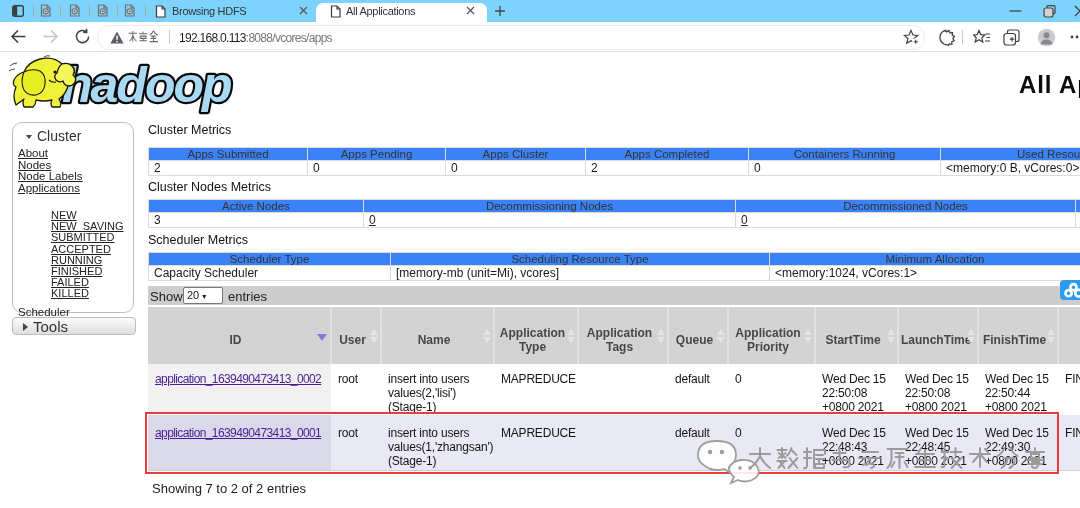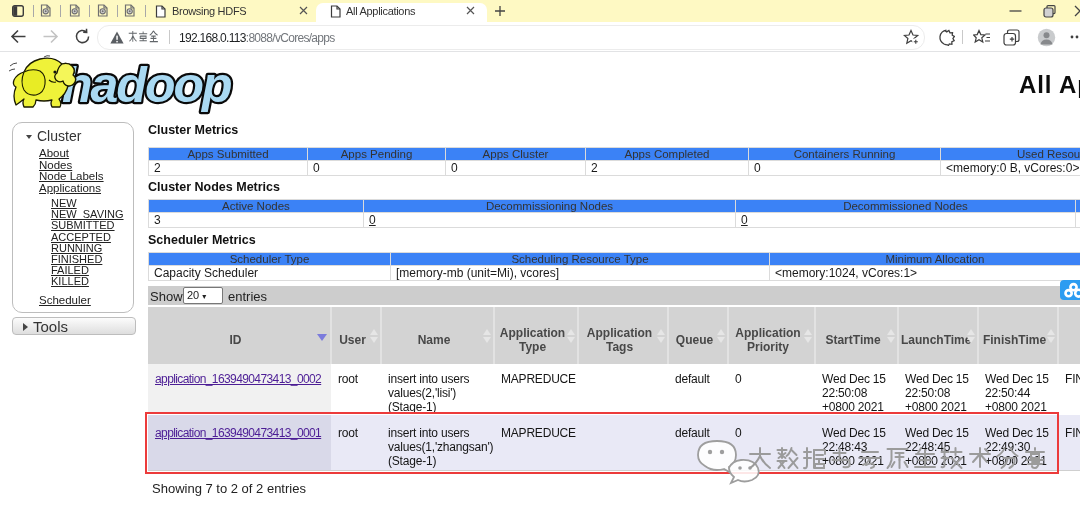--- a/index.html
+++ b/index.html
@@ -1,46 +1,46 @@
 <!DOCTYPE html>
 <html><head>
 <meta charset="utf-8">
 <style>
 * { margin:0; padding:0; box-sizing:border-box; }
 html,body { width:1080px; height:508px; overflow:hidden; background:#fff;
   font-family:"Liberation Sans", sans-serif; }
-#tabbar { position:absolute; left:0; top:0; width:1080px; height:22px; background:#fef9c3; }
+#tabbar { position:absolute; left:0; top:0; width:1080px; height:22px; background:#7dd3fc; }
 .sep { position:absolute; top:5px; width:1px; height:12px; background:#9a9a9a; }
 .tabtxt { position:absolute; top:5px; font-size:11px; color:#333; letter-spacing:-0.3px; }
 #activetab { position:absolute; left:316px; top:3px; width:171px; height:19px;
   background:#fff; border-radius:7px 7px 0 0; }
 #navbar { position:absolute; left:0; top:22px; width:1080px; height:30px; background:#fff;
   border-bottom:1px solid #e2e3e5; }
 #addrpill { position:absolute; left:97px; top:3px; width:828px; height:25px;
   border:1px solid #ececec; border-radius:12px; background:#fff; }
 .icon { position:absolute; }
 .pin { width:12px; height:14px; }
 #tabbar .sep { background:#a8a8a8; }
 #page { position:absolute; left:0; top:0; width:1080px; height:508px; background:#fff; }
 #h1 { position:absolute; left:1019px; top:71px; font-size:24px; font-weight:bold;
   color:#0c0c0c; white-space:nowrap; letter-spacing:0.9px; }
 #sidebar { position:absolute; left:12px; top:122px; width:122px; height:191px;
   border:1px solid #bdbdbd; border-radius:10px; }
 #sidebar .hd { font-size:14px; color:#333; padding:5px 0 4px 24px; position:relative; }
 #sidebar .hd:before { content:""; position:absolute; left:13px; top:12px;
   border-left:3.5px solid transparent; border-right:3.5px solid transparent; border-top:4.5px solid #444; }
 a { color:#222; }
-.l1 { margin-left:26px; font-size:11.5px; line-height:11.5px; }
+.l1 { margin-left:5px; font-size:11.5px; line-height:11.5px; }
 .l2 { margin-left:38px; font-size:11px; line-height:11.2px; }
 #tools { position:absolute; left:12px; top:317px; width:124px; height:18px;
   border:1px solid #bdbdbd; border-radius:4px;
   background:linear-gradient(#fcfcfc,#dedede); font-size:15px; color:#333; padding-left:20px; }
 #tools:before { content:""; position:absolute; left:10px; top:5px;
   border-top:4px solid transparent; border-bottom:4px solid transparent; border-left:5px solid #444; }
-.mhead { position:absolute; left:148px; font-size:12.5px; font-weight:bold; color:#111; }
+.mhead { position:absolute; left:148px; font-size:12.5px; font-weight:normal; color:#111; }
 table.m { position:absolute; border-collapse:collapse; table-layout:fixed; }
 table.m th { background:#3b82f6; border:1px solid #dbdbdb; font-weight:normal;
   font-size:11.5px; color:#333; height:12px; padding:0; }
 table.m td { border:1px solid #dbdbdb; font-size:12px; color:#1a1a1a; height:14px;
   padding:0 0 0 5px; text-align:left; background:#fff; }
 #showbar { position:absolute; left:148px; top:286px; width:1030px; height:19px;
   background:#cdcdcd; font-size:13px; color:#222; }
 #showbar .sel { position:absolute; left:35px; top:1px; width:40px; height:17px;
   background:#fff; border:1px solid #777; border-radius:2px; font-size:11px; padding:1px 3px; }
 #apptable { position:absolute; left:148px; top:307px; width:1030px; border-collapse:collapse; table-layout:fixed; }
@@ -84,21 +84,21 @@
       <circle cx="53" cy="18" r="1.6" fill="#111" stroke="none"></circle>
       <path d="M47 26 Q50 29 54 28" fill="none" stroke-width="1.1"></path>
     </g>
     <g stroke="#333" stroke-width="0.9" fill="none">
       <path d="M8 12 Q11 9 15 9 M7 17 Q10 15 13 15 M42 3 Q45 1 48 2"></path>
     </g>
   </svg>
   <div id="sidebar">
     <div class="hd">Cluster</div>
     <div class="l1"><a href="#">About</a><br><a href="#">Nodes</a><br><a href="#">Node Labels</a><br><a href="#">Applications</a></div>
-    <div class="l2" style="margin-top:4px"><a href="#">NEW</a><br><a href="#">NEW_SAVING</a><br><a href="#">SUBMITTED</a><br><a href="#">ACCEPTED</a><br><a href="#">RUNNING</a><br><a href="#">FINISHED</a><br><a href="#">FAILED</a><br><a href="#">KILLED</a></div>
+    <div class="l2" style="margin-top:16px"><a href="#">NEW</a><br><a href="#">NEW_SAVING</a><br><a href="#">SUBMITTED</a><br><a href="#">ACCEPTED</a><br><a href="#">RUNNING</a><br><a href="#">FINISHED</a><br><a href="#">FAILED</a><br><a href="#">KILLED</a></div>
     <div class="l1" style="margin-top:7px"><a href="#">Scheduler</a></div>
   </div>
   <div id="tools">Tools</div>
 
   <div class="mhead" style="top:123px">Cluster Metrics</div>
   <table class="m" style="left:148px; top:147px; width:1030px">
     <colgroup>
         <col style="width:159px">
         <col style="width:138px">
         <col style="width:140px">
@@ -436,21 +436,21 @@
     <path d="M7 0.5 L13.6 12.5 L0.4 12.5 Z" fill="#5a5e63"></path>
     <rect x="6.3" y="4.6" width="1.5" height="4.2" fill="#fff"></rect>
       <rect x="6.3" y="9.9" width="1.5" height="1.5" fill="#fff"></rect>
   </svg>
   <svg class="icon" style="left:128px;top:8px" width="31" height="14" viewBox="0 0 42 15" preserveAspectRatio="none" fill="none" stroke="#616569" stroke-width="1.2">
     <path d="M1 3.5 L12 3.5 M6.5 1 L6.5 12.5 M6.5 6 Q5 10.5 2 12 M6.5 6 Q8.5 10.5 11.5 12"></path>
     <path d="M15 4 L26 4 M20.5 1.5 L20.5 4 M16.5 6.5 L24.5 6.5 L24.5 9 L16.5 9 L16.5 6.5 M15.5 11.5 L25.5 11.5 M20.5 9 L20.5 11.5"></path>
     <path d="M34.5 1 Q32.5 4 29.5 5.5 M34.5 1 Q36.5 4 40 5.5 M31.5 6.5 L37.5 6.5 M30.5 9 L38.5 9 M29.5 12.5 L40.5 12.5 M34.5 6.5 L34.5 12.5"></path>
   </svg>
   <div class="sep" style="left:169px;top:8px;height:14px;background:#c9c9c9"></div>
-  <span style="position:absolute;left:179px;top:9px;font-size:12px;letter-spacing:-0.7px;color:#1e2022">192.168.0.113<span style="color:#73777c">:8088/vCores/apps</span></span>
+  <span style="position:absolute;left:179px;top:9px;font-size:12px;letter-spacing:-0.7px;color:#1e2022">192.168.0.113<span style="color:#73777c">:8088/vcores/apps</span></span>
   <svg class="icon" style="left:903px;top:7px" width="17" height="17" viewBox="0 0 17 17">
     <path d="M8 1.5 L10 6 L14.7 6.4 L11.1 9.5 L12.2 14.2 L8 11.7 L3.8 14.2 L4.9 9.5 L1.3 6.4 L6 6 Z" fill="none" stroke="#3f3f3f" stroke-width="1.2"></path>
     <circle cx="12.8" cy="12.8" r="3.6" fill="#fff"></circle>
       <path d="M12.8 10.8 L12.8 14.8 M10.8 12.8 L14.8 12.8" stroke="#3f3f3f" stroke-width="1.1"></path>
   </svg>
   <svg class="icon" style="left:938px;top:7px" width="17" height="17" viewBox="0 0 17 17">
     <path d="M8.5 1.2 L10.1 3.1 L12.5 2.3 L13 4.8 L15.5 5.3 L14.6 7.7 L16.4 9.4 L14.5 11 L15.2 13.5 L12.7 13.9 L12.1 16.4 L9.7 15.4 L7.9 17.2" fill="none" stroke="#3f3f3f" stroke-width="1.3" transform="rotate(-14 8.5 8.5)"></path>
     <path d="M8.5 1.2 Q3 2 2 7.5 Q1.5 12.5 6 15 Q8 16 10 15.8" fill="none" stroke="#3f3f3f" stroke-width="1.3"></path>
   </svg>
   <div class="sep" style="left:962px;top:8px;height:14px;background:#c9c9c9"></div>

